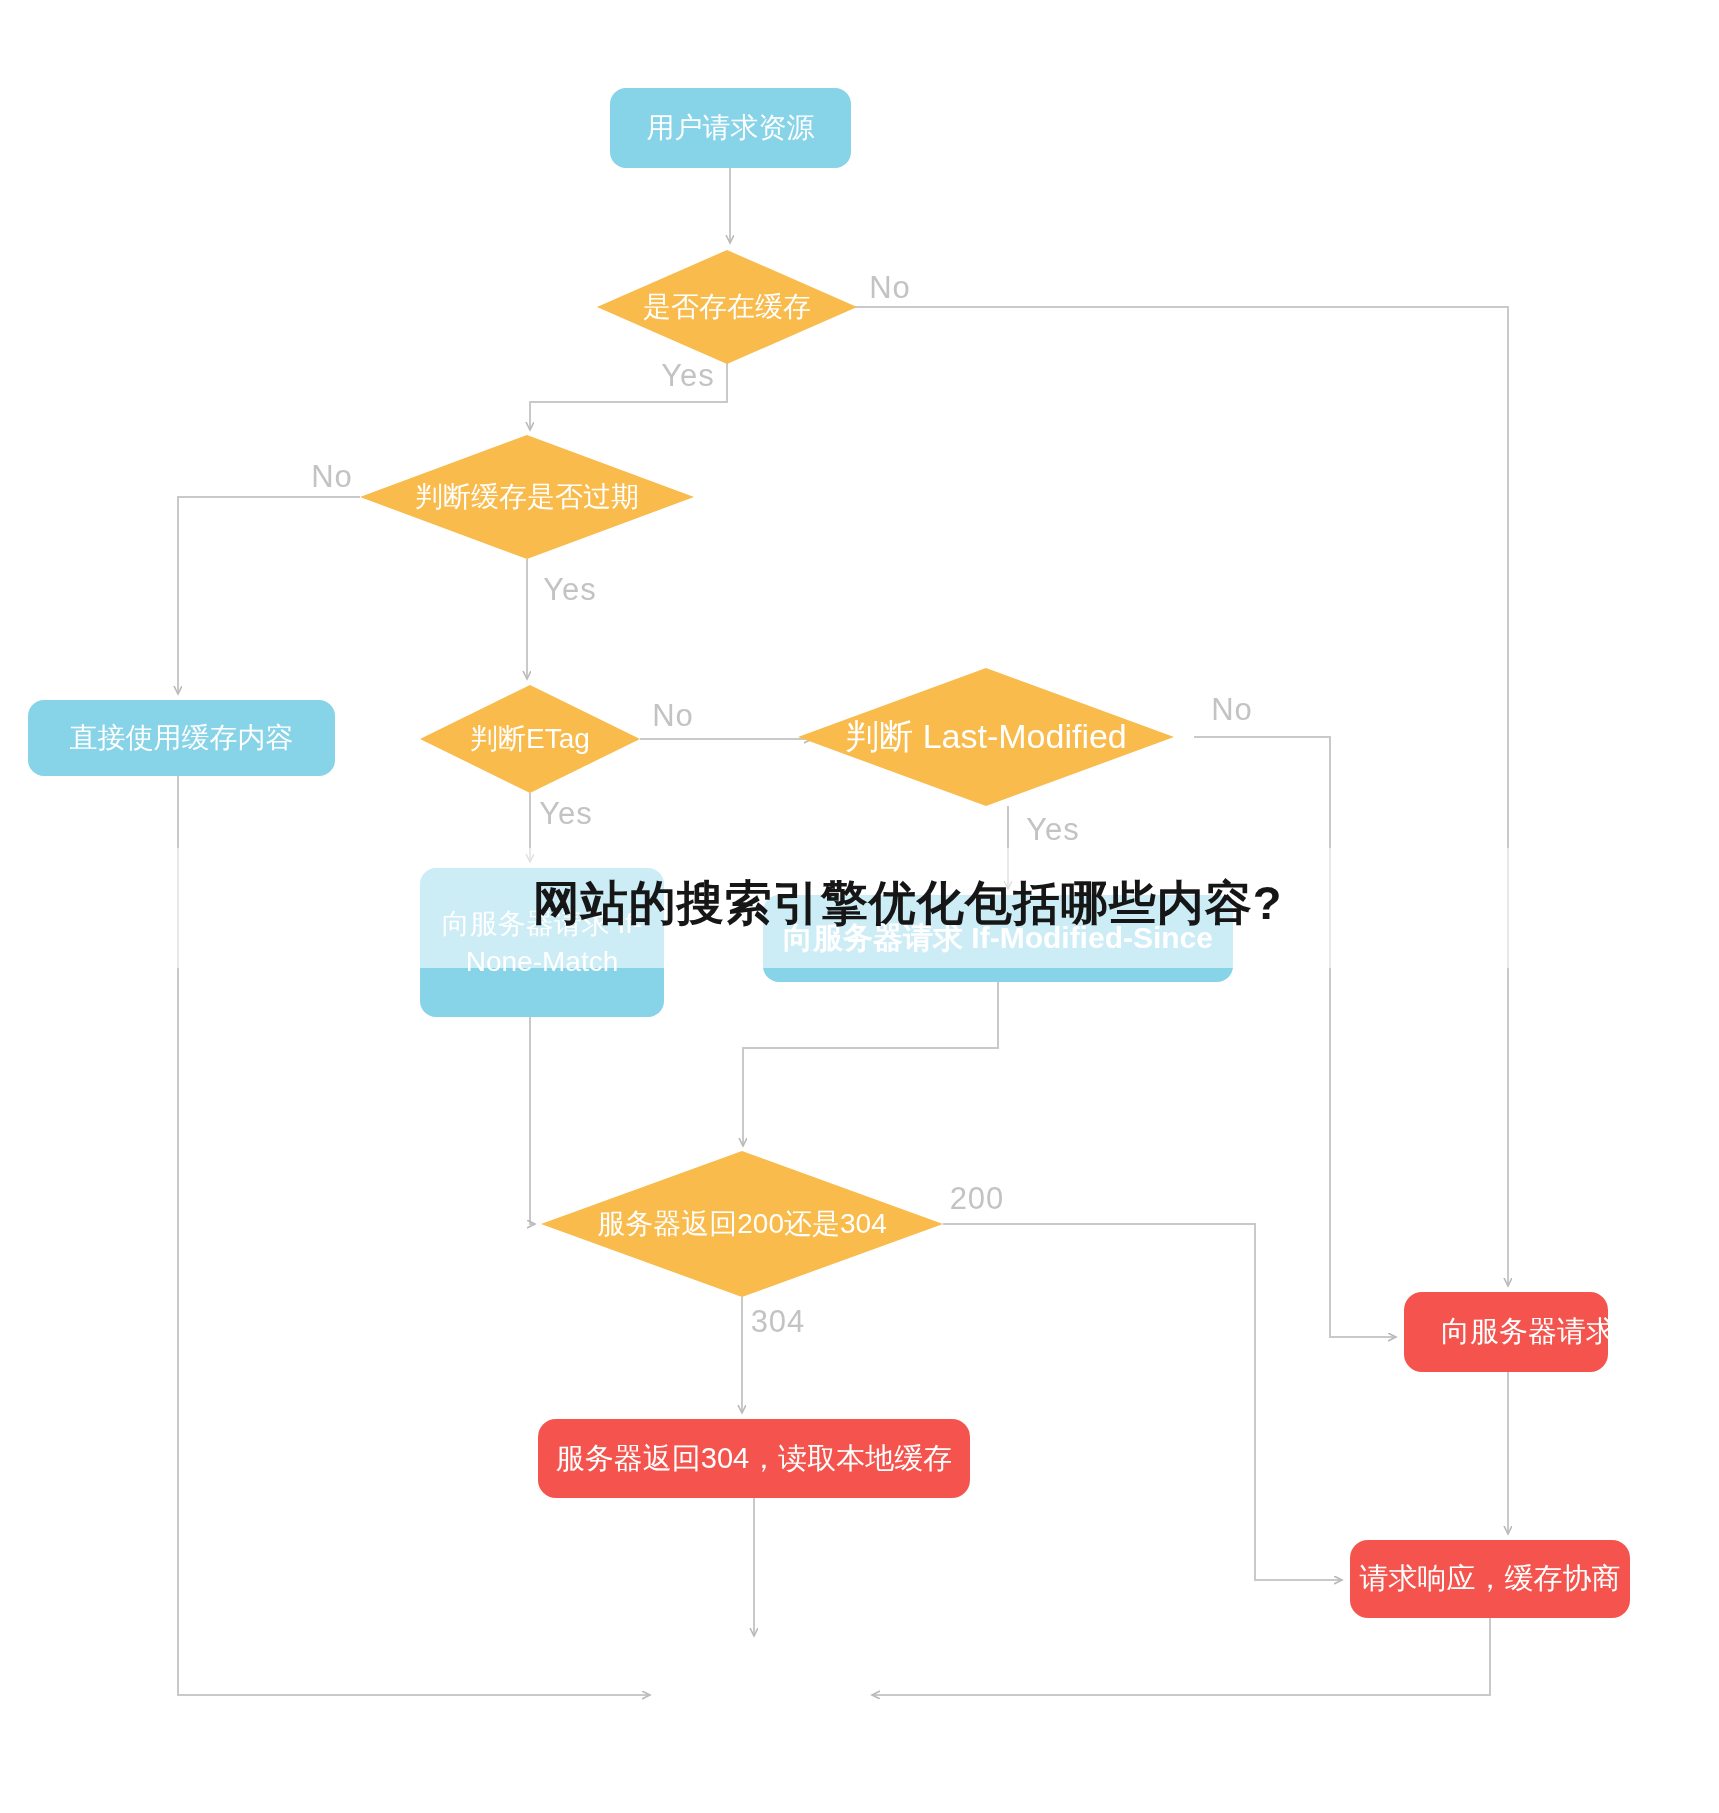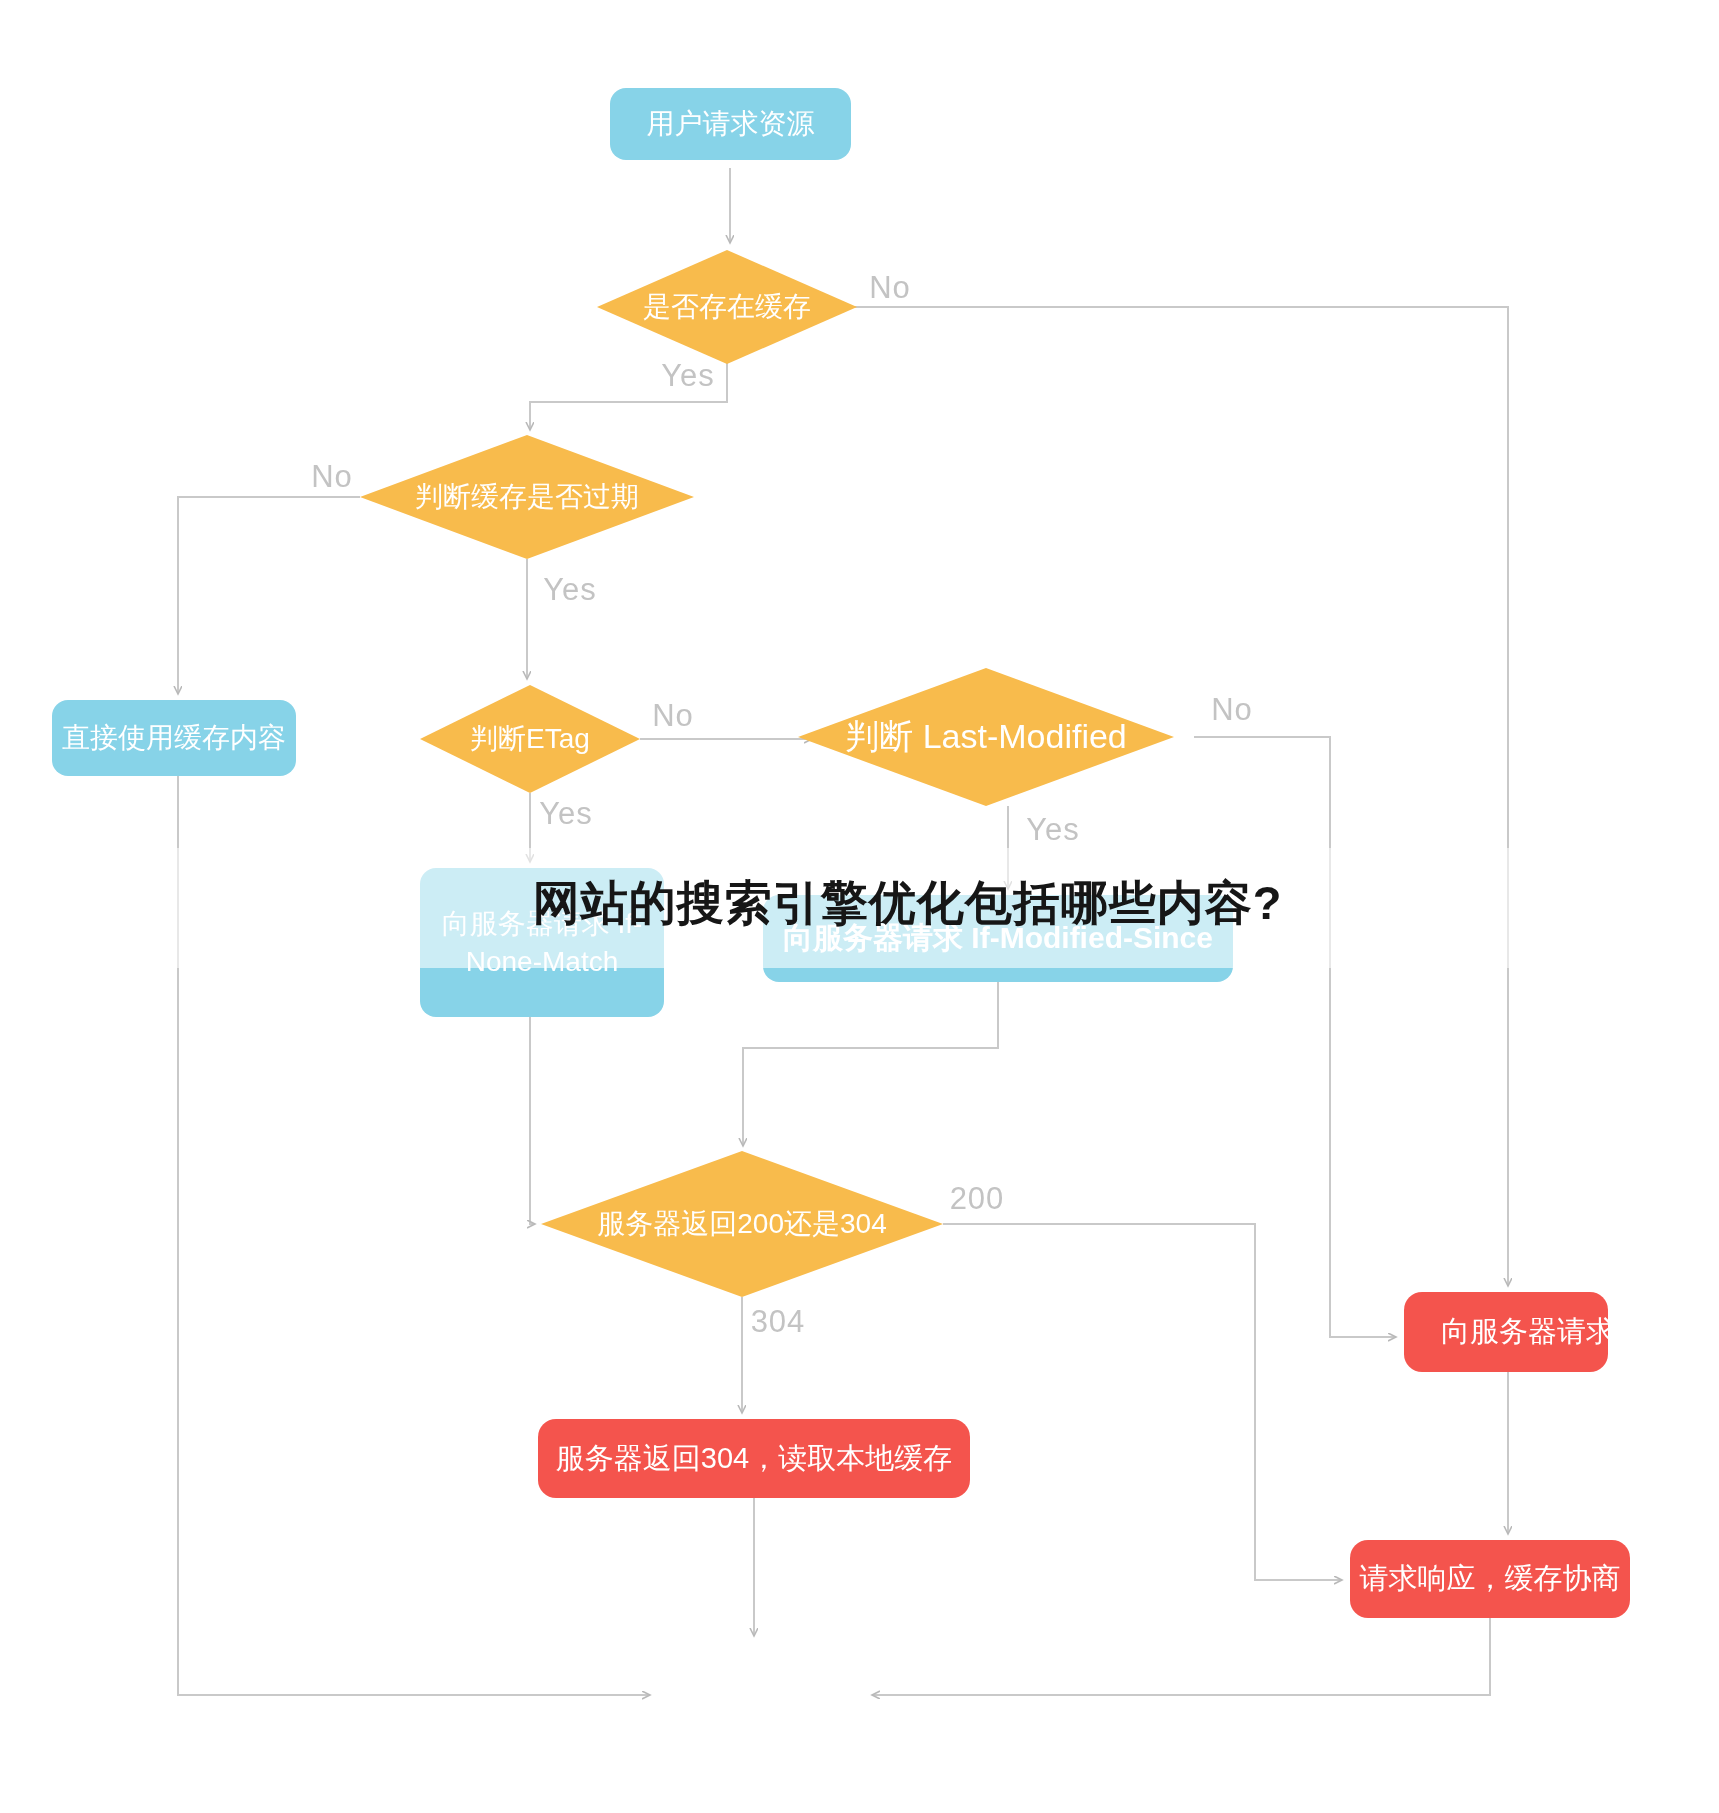--- a/index.html
+++ b/index.html
@@ -49,27 +49,27 @@
       <path d="M 998,982 V 1048 H 743 V 1146" marker-end="url(#arrow)"></path>
       <path d="M 943,1224 H 1255 V 1580 H 1342" marker-end="url(#arrow)"></path>
       <path d="M 742,1297 V 1413" marker-end="url(#arrow)"></path>
       <path d="M 754,1498 V 1636" marker-end="url(#arrow)"></path>
       <path d="M 1508,1372 V 1534" marker-end="url(#arrow)"></path>
       <path d="M 1490,1618 V 1695 H 872" marker-end="url(#arrow)"></path>
       <path d="M 178,776 V 1695 H 650" marker-end="url(#arrow)"></path>
     </g>
   </svg>
 
-  <div class="node proc nowrap" style="left:610px;top:88px;width:241px;height:72px;">用户请求资源</div>
+  <div class="node proc nowrap" style="left:610px;top:88px;width:241px;height:80px;">用户请求资源</div>
 
   <div class="node decision" style="left:597px;top:250px;width:260px;height:114px;">是否存在缓存</div>
 
   <div class="node decision" style="left:360px;top:435px;width:334px;height:124px;">判断缓存是否过期</div>
 
-  <div class="node proc nowrap" style="left:52px;top:700px;width:244px;height:76px;font-family:Liberation Serif, serif;">直接使用缓存内容</div>
+  <div class="node proc nowrap" style="left:28px;top:700px;width:307px;height:76px;font-family:Liberation Serif, serif;">直接使用缓存内容</div>
 
   <div class="node decision" style="left:420px;top:685px;width:220px;height:108px;">判断ETag</div>
 
   <div class="node decision" style="left:798px;top:668px;width:376px;height:138px;font-size:34px;">判断 Last-Modified</div>
 
   <div class="node proc wrap" style="left:408px;top:868px;width:244px;height:149px;margin-left:12px;">向服务器请求 If-None-Match</div>
 
   <div class="node proc nowrap" style="left:763px;top:895px;width:470px;height:87px;font-size:30px;font-weight:bold;">向服务器请求 If-Modified-Since</div>
 
   <div class="node decision" style="left:541px;top:1151px;width:402px;height:146px;font-size:28px;">服务器返回200还是304</div>

